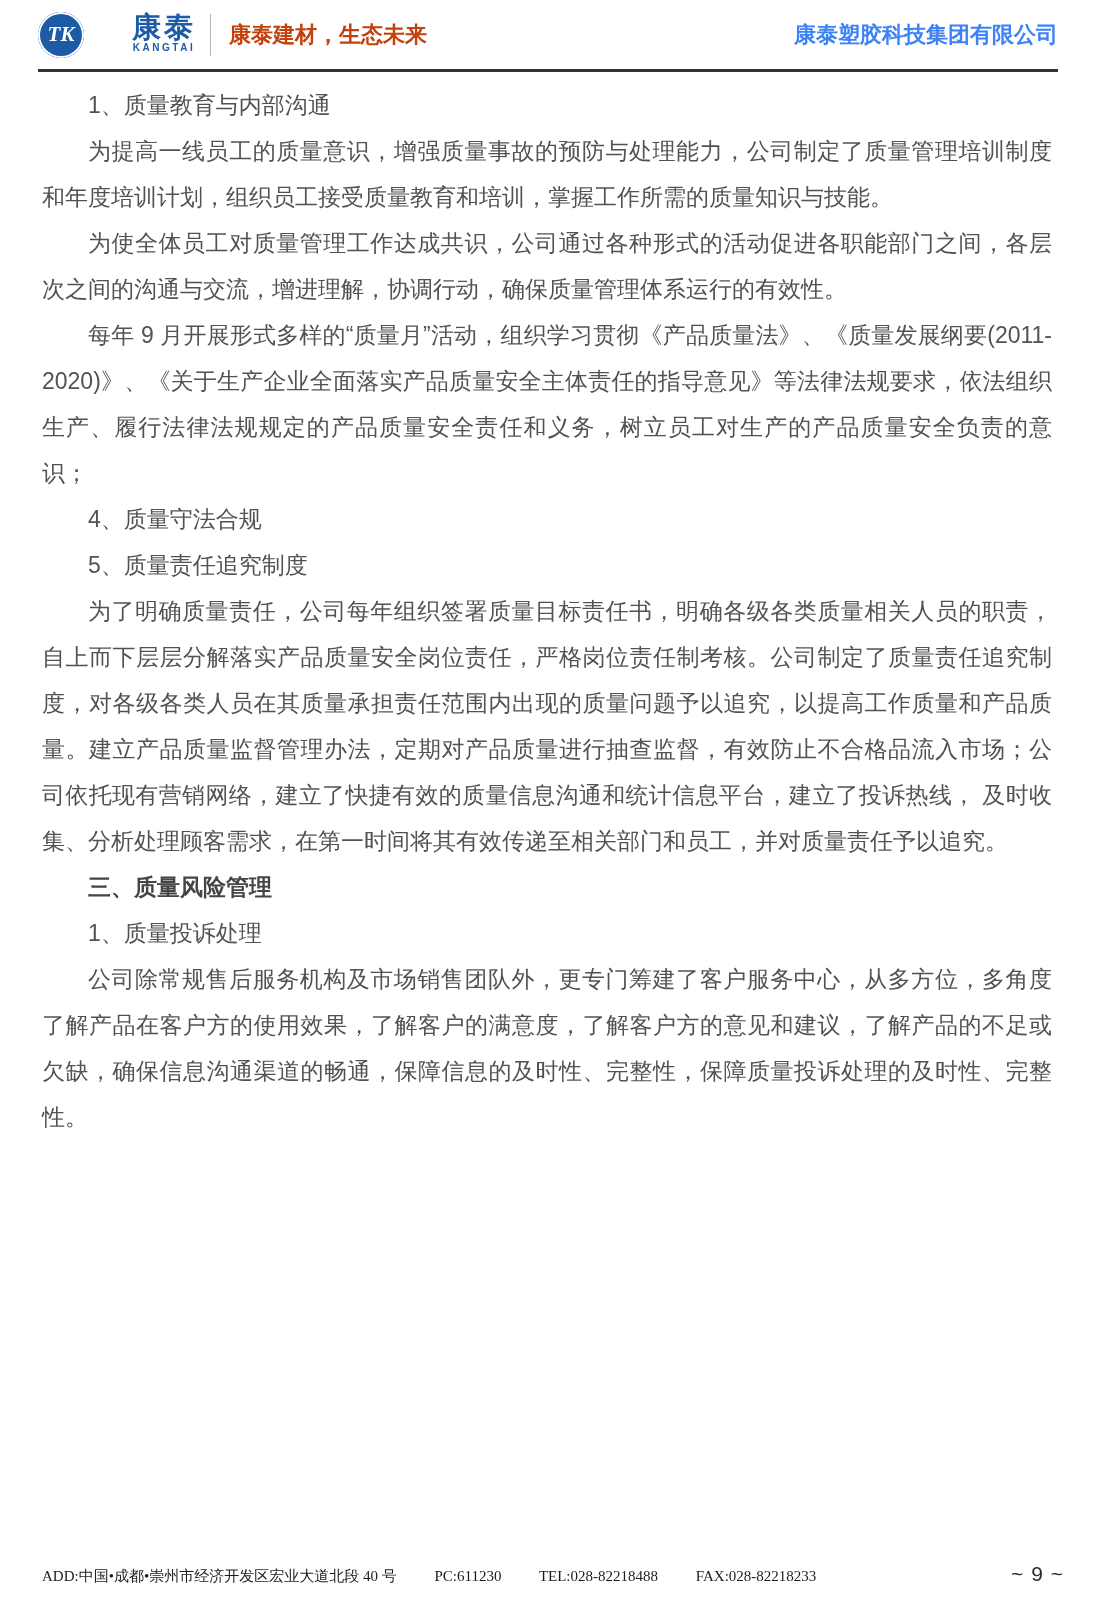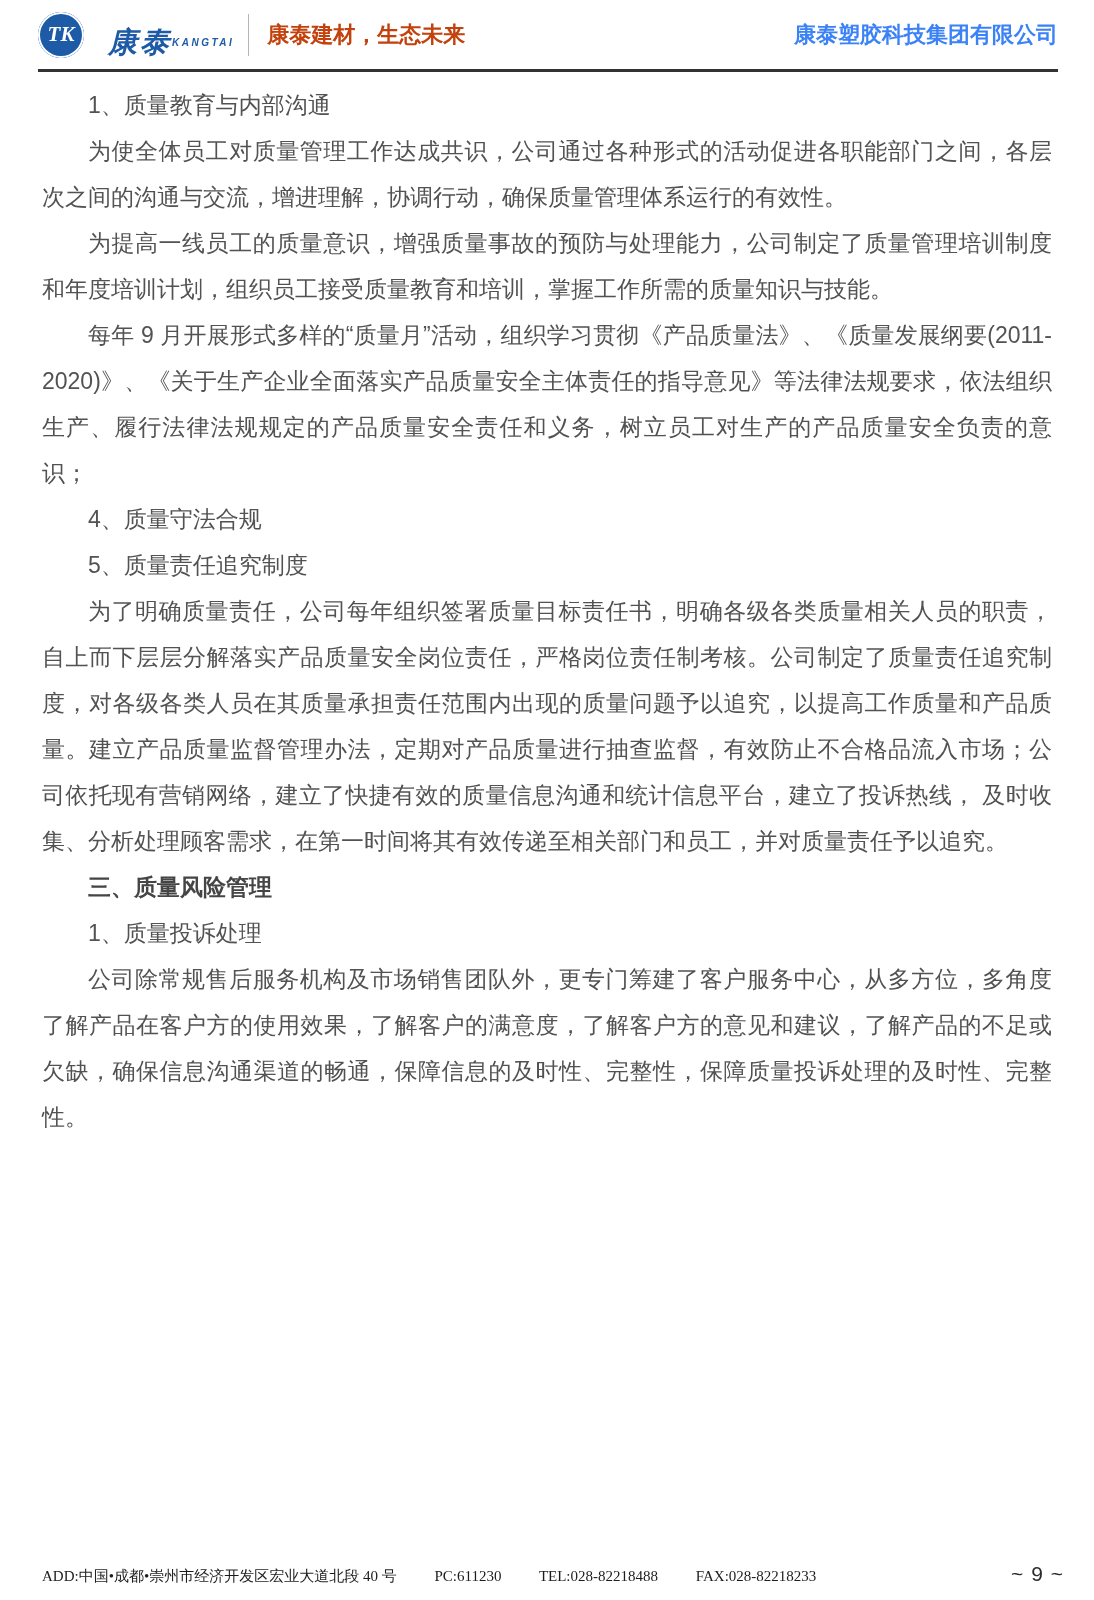--- a/index.html
+++ b/index.html
@@ -12,32 +12,32 @@
   }
   
   .header {
     display: flex;
     align-items: center;
     margin: 0 36px 0 38px;
     height: 72px;
     border-bottom: 3px solid #333333;
     box-sizing: border-box;
   }
-  .logo { display: flex; align-items: flex-end; }
+  .logo { display: flex; align-items: flex-start; gap: 44px; }
   .logo-circle {
     width: 46px; height: 46px;
     border-radius: 50%;
     background: #1d5ba6;
     color: #ffffff;
     display: flex; align-items: center; justify-content: center;
     font-family: "Liberation Serif", "DejaVu Serif", serif;
     font-style: italic; font-weight: bold; font-size: 21px;
     box-shadow: inset 0 0 0 2px #ffffff, inset 0 0 0 4px #1d5ba6;
   }
-  .logo-names { margin-left: 24px; display: flex; flex-direction: row; align-items: center; font-style: italic; }
+  .logo-names { margin-left: 4px; display: flex; flex-direction: column; align-items: center; }
   .logo-cn {
     font-size: 29px; font-weight: bold; color: #1d5ba6;
     line-height: 1.05; letter-spacing: 3px;
   }
   .logo-en {
     font-size: 10px; font-weight: bold; color: #1d5ba6;
     letter-spacing: 2.5px; line-height: 1.1;
   }
   .header-divider {
     width: 1px; height: 42px; background: #b5b5b5;
@@ -93,22 +93,22 @@
         <div class="logo-en">KANGTAI</div>
       </div>
     </div>
     <div class="header-divider"></div>
     <div class="tagline">康泰建材，生态未来</div>
     <div class="company">康泰塑胶科技集团有限公司</div>
   </header>
 
   <main class="doc-body">
     <p class="subheading">1、质量教育与内部沟通</p>
+    <p class="paragraph">为提高一线员工的质量意识，增强质量事故的预防与处理能力，公司制定了质量管理培训制度和年度培训计划，组织员工接受质量教育和培训，掌握工作所需的质量知识与技能。</p>
     <p class="paragraph">为使全体员工对质量管理工作达成共识，公司通过各种形式的活动促进各职能部门之间，各层 次之间的沟通与交流，增进理解，协调行动，确保质量管理体系运行的有效性。</p>
-    <p class="paragraph">为提高一线员工的质量意识，增强质量事故的预防与处理能力，公司制定了质量管理培训制度和年度培训计划，组织员工接受质量教育和培训，掌握工作所需的质量知识与技能。</p>
     <p class="paragraph">每年 9 月开展形式多样的“质量月”活动，组织学习贯彻《产品质量法》、《质量发展纲要(2011-2020)》、《关于生产企业全面落实产品质量安全主体责任的指导意见》等法律法规要求，依法组织生产、履行法律法规规定的产品质量安全责任和义务，树立员工对生产的产品质量安全负责的意识；</p>
     <p class="subheading">4、质量守法合规</p>
     <p class="subheading">5、质量责任追究制度</p>
     <p class="paragraph">为了明确质量责任，公司每年组织签署质量目标责任书，明确各级各类质量相关人员的职责，自上而下层层分解落实产品质量安全岗位责任，严格岗位责任制考核。公司制定了质量责任追究制度，对各级各类人员在其质量承担责任范围内出现的质量问题予以追究，以提高工作质量和产品质量。建立产品质量监督管理办法，定期对产品质量进行抽查监督，有效防止不合格品流入市场；公司依托现有营销网络，建立了快捷有效的质量信息沟通和统计信息平台，建立了投诉热线， 及时收集、分析处理顾客需求，在第一时间将其有效传递至相关部门和员工，并对质量责任予以追究。</p>
     <p class="bold-heading">三、质量风险管理</p>
     <p class="subheading">1、质量投诉处理</p>
     <p class="paragraph">公司除常规售后服务机构及市场销售团队外，更专门筹建了客户服务中心，从多方位，多角度 了解产品在客户方的使用效果，了解客户的满意度，了解客户方的意见和建议，了解产品的不足或欠缺，确保信息沟通渠道的畅通，保障信息的及时性、完整性，保障质量投诉处理的及时性、完整性。</p>
   </main>
 
   <footer class="footer">

